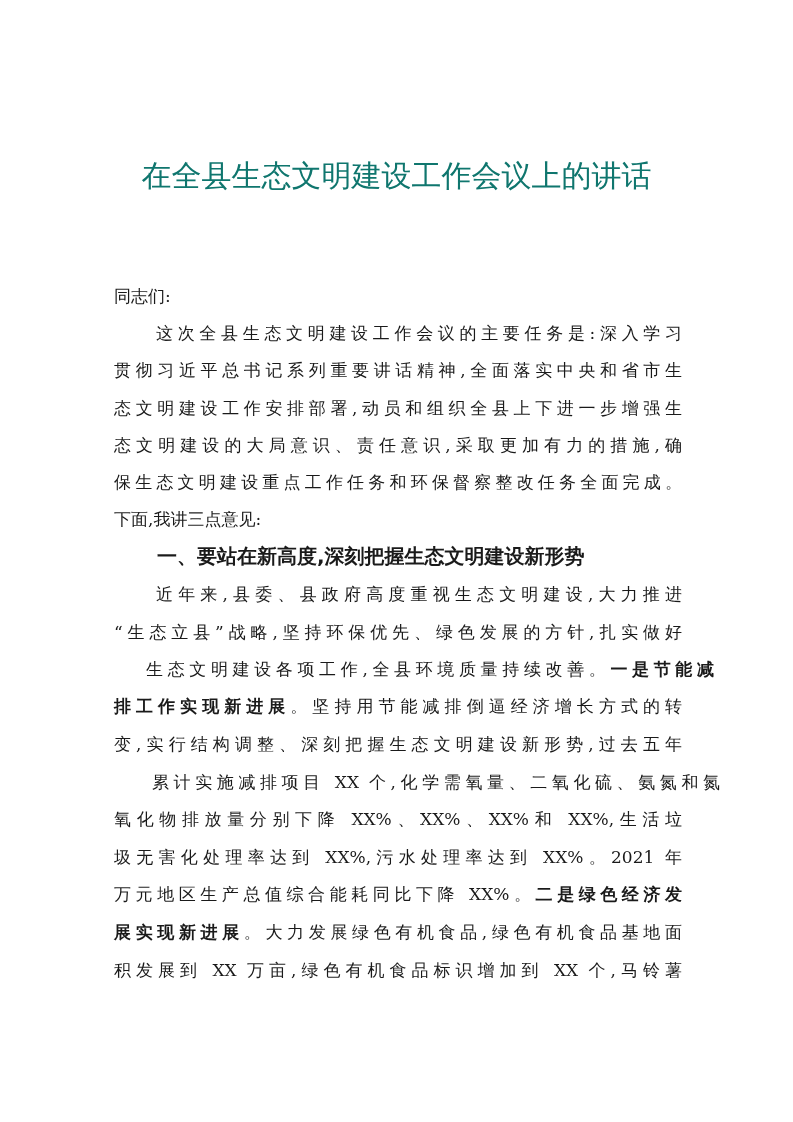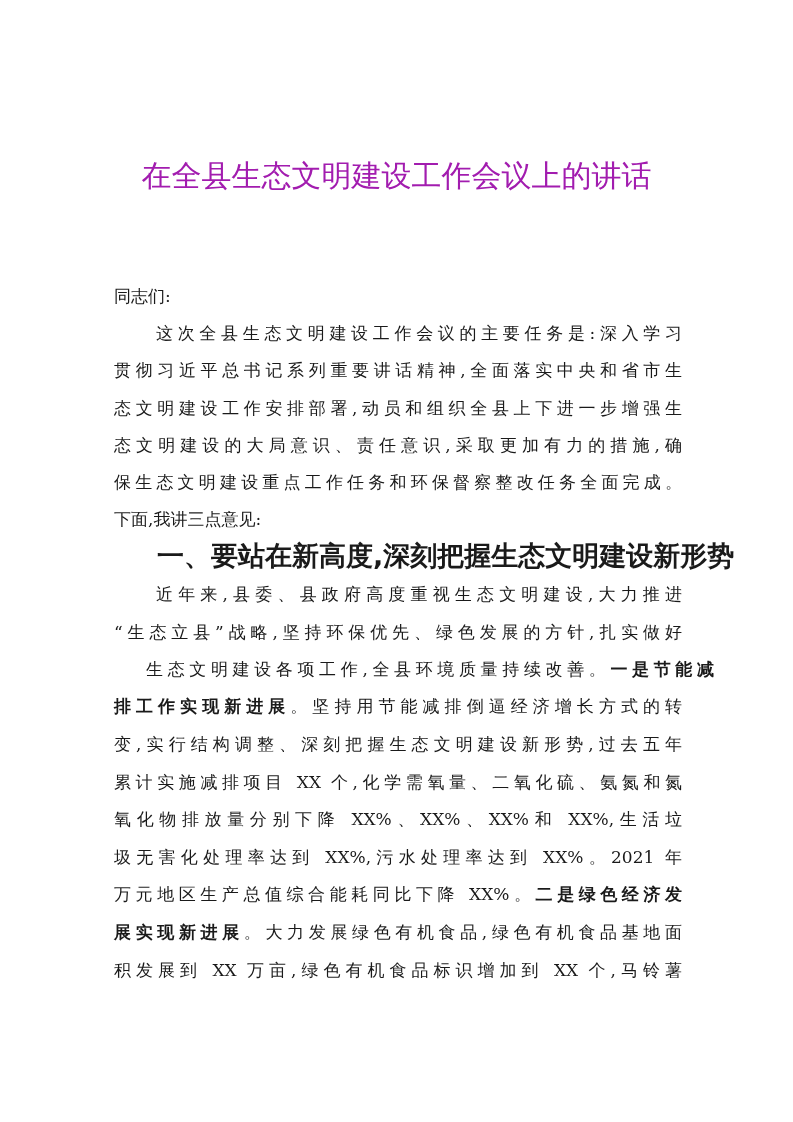--- a/index.html
+++ b/index.html
@@ -1,24 +1,24 @@
 <!DOCTYPE html>
 <html><head>
 <meta charset="utf-8">
 <style>
   html, body { margin:0; padding:0; background:#ffffff; }
   body { width:793px; height:1122px; position:relative; overflow:hidden;
          font-family:"DejaVu Serif","Liberation Serif",serif; color:#1a1a1a; }
   .title { position:absolute; left:0; width:793px; top:156px; text-align:center;
-           font-size:30px; line-height:40px; letter-spacing:0px; color:#a21caf; }
+           font-size:30px; line-height:40px; letter-spacing:0px; color:#0f766e; }
   .line { position:absolute; left:114px; width:568px; height:30px; font-size:17px;
           line-height:30px; white-space:nowrap; text-align:justify;
           text-align-last:justify; }
   .line.noj { text-align:left; text-align-last:left; }
-  .heading { position:absolute; left:157px; font-size:27px; line-height:30px;
+  .heading { position:absolute; left:157px; font-size:20px; line-height:30px;
              font-weight:bold; font-family:"DejaVu Sans","Liberation Sans",sans-serif;
              white-space:nowrap; }
   b { font-weight:bold; }
 </style>
 </head>
 <body>
 
 <div>
   <div class="title">在全县生态文明建设工作会议上的讲话</div>
 
@@ -35,21 +35,21 @@
 
   <div class="line" style="top:579px; left:156px; width:526px;">近年来,县委、县政府高度重视生态文明建设,大力推进</div>
   <div class="line" style="top:617px;">“生态立县”战略,坚持环保优先、绿色发展的方针,扎实做好</div>
   <div class="line" style="top:654px;margin-left:32px;">
     <span>生态文明建设各项工作,全县环境质量持续改善。</span><b>一是节能减</b>
   </div>
   <div class="line" style="top:691px;">
     <b>排工作实现新进展</b><span>。坚持用节能减排倒逼经济增长方式的转</span>
   </div>
   <div class="line" style="top:729px;">变,实行结构调整、深刻把握生态文明建设新形势,过去五年</div>
-  <div class="line" style="top:767px;">累计实施减排项目 XX 个,化学需氧量、二氧化硫、氨氮和氮</div>
+  <div class="line" style="top:767px;margin-left:38px;">累计实施减排项目 XX 个,化学需氧量、二氧化硫、氨氮和氮</div>
   <div class="line" style="top:804px;">氧化物排放量分别下降 XX%、XX%、XX%和 XX%,生活垃</div>
   <div class="line" style="top:842px;">圾无害化处理率达到 XX%,污水处理率达到 XX%。2021 年</div>
   <div class="line" style="top:879px;">
     <span>万元地区生产总值综合能耗同比下降 XX%。</span><b>二是绿色经济发</b>
   </div>
   <div class="line" style="top:917px;">
     <b>展实现新进展</b><span>。大力发展绿色有机食品,绿色有机食品基地面</span>
   </div>
   <div class="line" style="top:955px;">积发展到 XX 万亩,绿色有机食品标识增加到 XX 个,马铃薯</div>
 </div>

